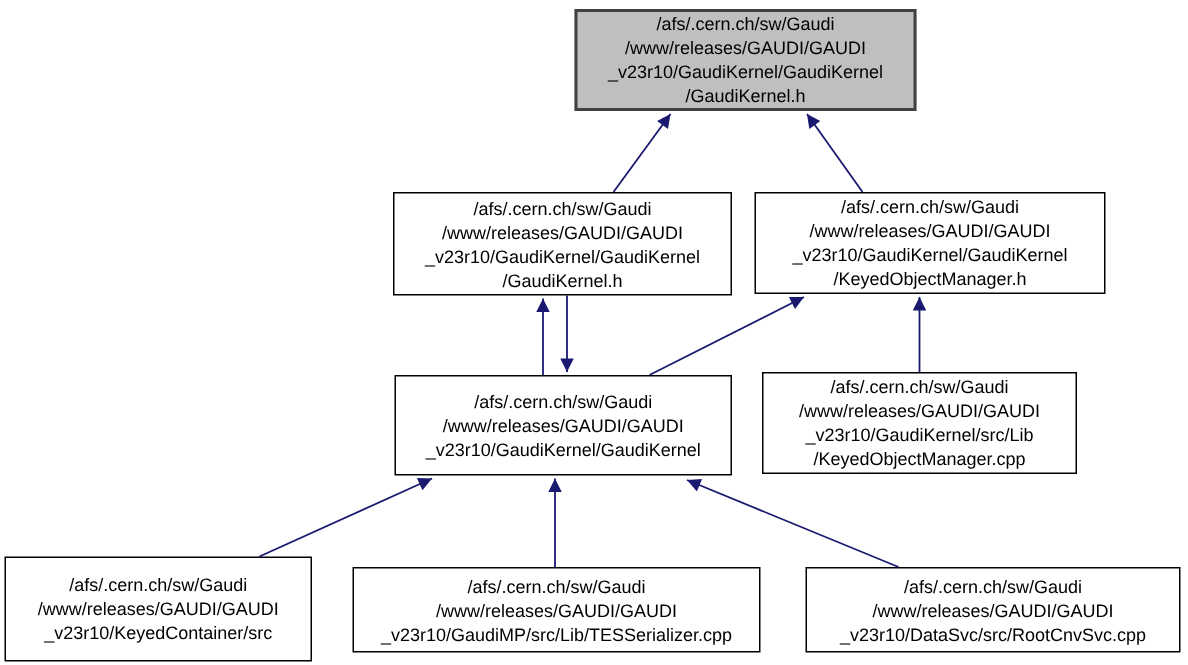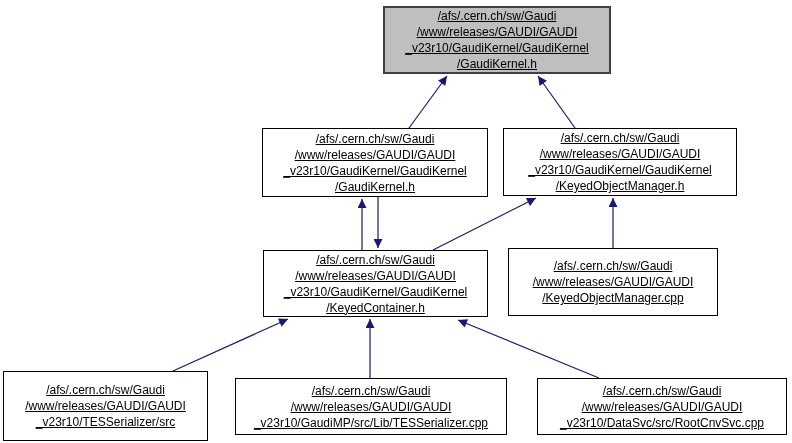--- a/index.html
+++ b/index.html
@@ -40,21 +40,20 @@
     z-index: 1;
     cursor: pointer;
   }
   .node.highlighted {
     background: #bfbfbf;
     border: 2px solid #404040;
   }
   .node span {
     display: block;
     white-space: nowrap;
-    text-decoration: underline;
   }
   
   #node-a { left: 383px; top: 6px;   width: 228px; height: 68px; }
   #node-b { left: 262px; top: 128px; width: 226px; height: 69px; }
   #node-c { left: 503px; top: 128px; width: 234px; height: 68px; }
   #node-d { left: 263px; top: 250px; width: 225px; height: 67px; }
   #node-e { left: 508px; top: 248px; width: 210px; height: 68px; }
   #node-f { left: 3px;   top: 371px; width: 205px; height: 70px; }
   #node-g { left: 235px; top: 378px; width: 272px; height: 57px; }
   #node-h { left: 537px; top: 378px; width: 250px; height: 57px; }
@@ -103,33 +102,33 @@
     <span>/afs/.cern.ch/sw/Gaudi</span>
     <span>/www/releases/GAUDI/GAUDI</span>
     <span>_v23r10/GaudiKernel/GaudiKernel</span>
     <span>/KeyedObjectManager.h</span>
   </div>
 
   <div id="node-d" class="node" style="color: rgb(0, 0, 0); background: rgb(255, 255, 255); border-color: rgb(0, 0, 0);">
     <span>/afs/.cern.ch/sw/Gaudi</span>
     <span>/www/releases/GAUDI/GAUDI</span>
     <span>_v23r10/GaudiKernel/GaudiKernel</span>
-    <span>/KeyedContainer.h</span>
   </div>
 
   <div id="node-e" class="node" style="color: rgb(0, 0, 0); background: rgb(255, 255, 255); border-color: rgb(0, 0, 0);">
     <span>/afs/.cern.ch/sw/Gaudi</span>
     <span>/www/releases/GAUDI/GAUDI</span>
+    <span>_v23r10/GaudiKernel/src/Lib</span>
     <span>/KeyedObjectManager.cpp</span>
   </div>
 
   <div id="node-f" class="node" style="color: rgb(0, 0, 0); background: rgb(255, 255, 255); border-color: rgb(0, 0, 0);">
     <span>/afs/.cern.ch/sw/Gaudi</span>
     <span>/www/releases/GAUDI/GAUDI</span>
-    <span>_v23r10/TESSerializer/src</span>
+    <span>_v23r10/KeyedContainer/src</span>
   </div>
 
   <div id="node-g" class="node" style="color: rgb(0, 0, 0); background: rgb(255, 255, 255); border-color: rgb(0, 0, 0);">
     <span>/afs/.cern.ch/sw/Gaudi</span>
     <span>/www/releases/GAUDI/GAUDI</span>
     <span>_v23r10/GaudiMP/src/Lib/TESSerializer.cpp</span>
   </div>
 
   <div id="node-h" class="node" style="color: rgb(0, 0, 0); background: rgb(255, 255, 255); border-color: rgb(0, 0, 0);">
     <span>/afs/.cern.ch/sw/Gaudi</span>

